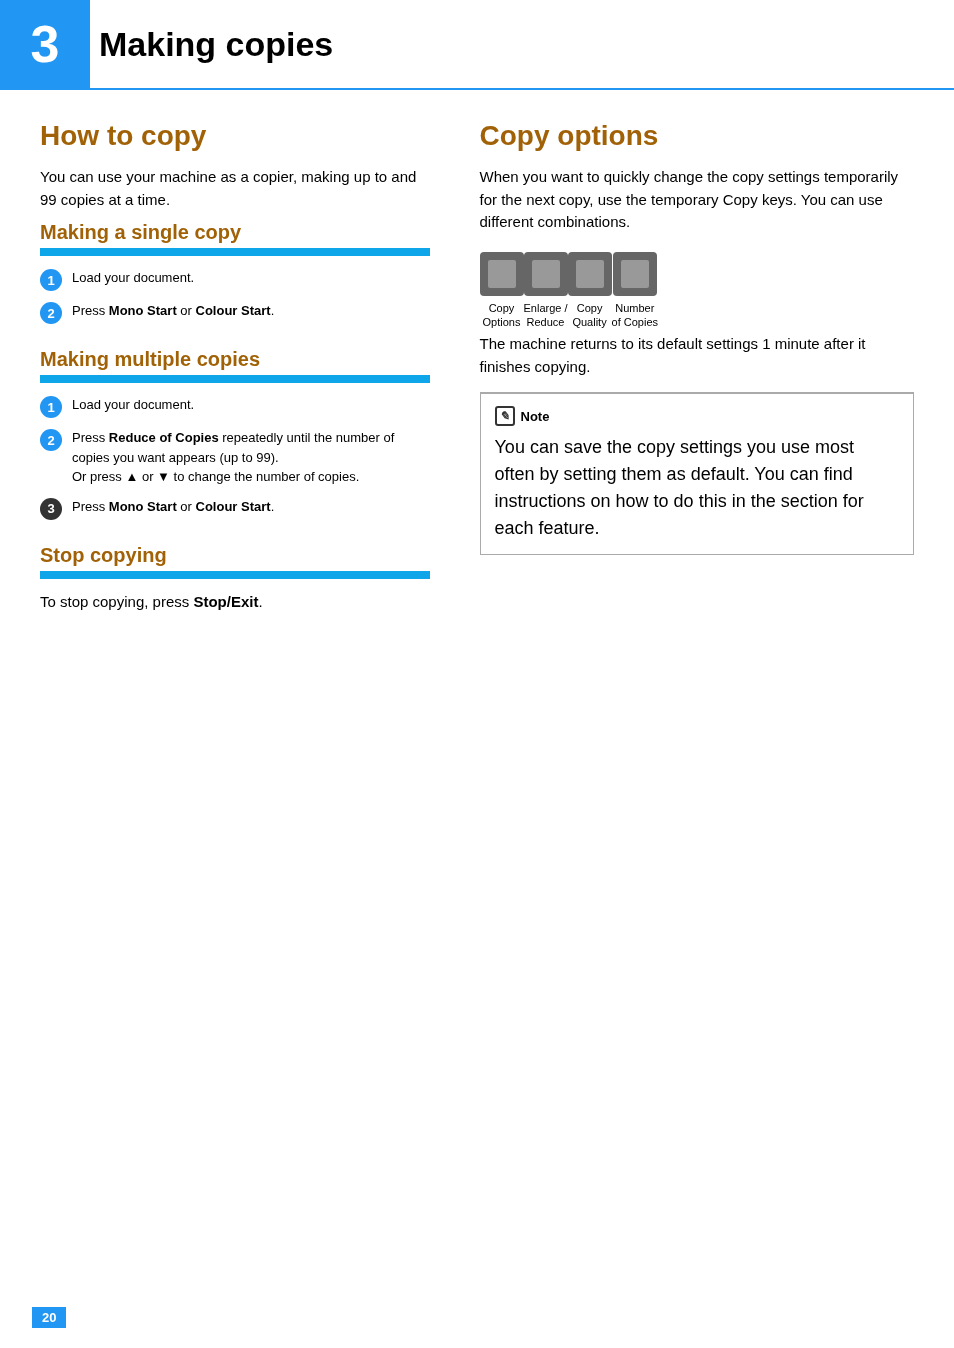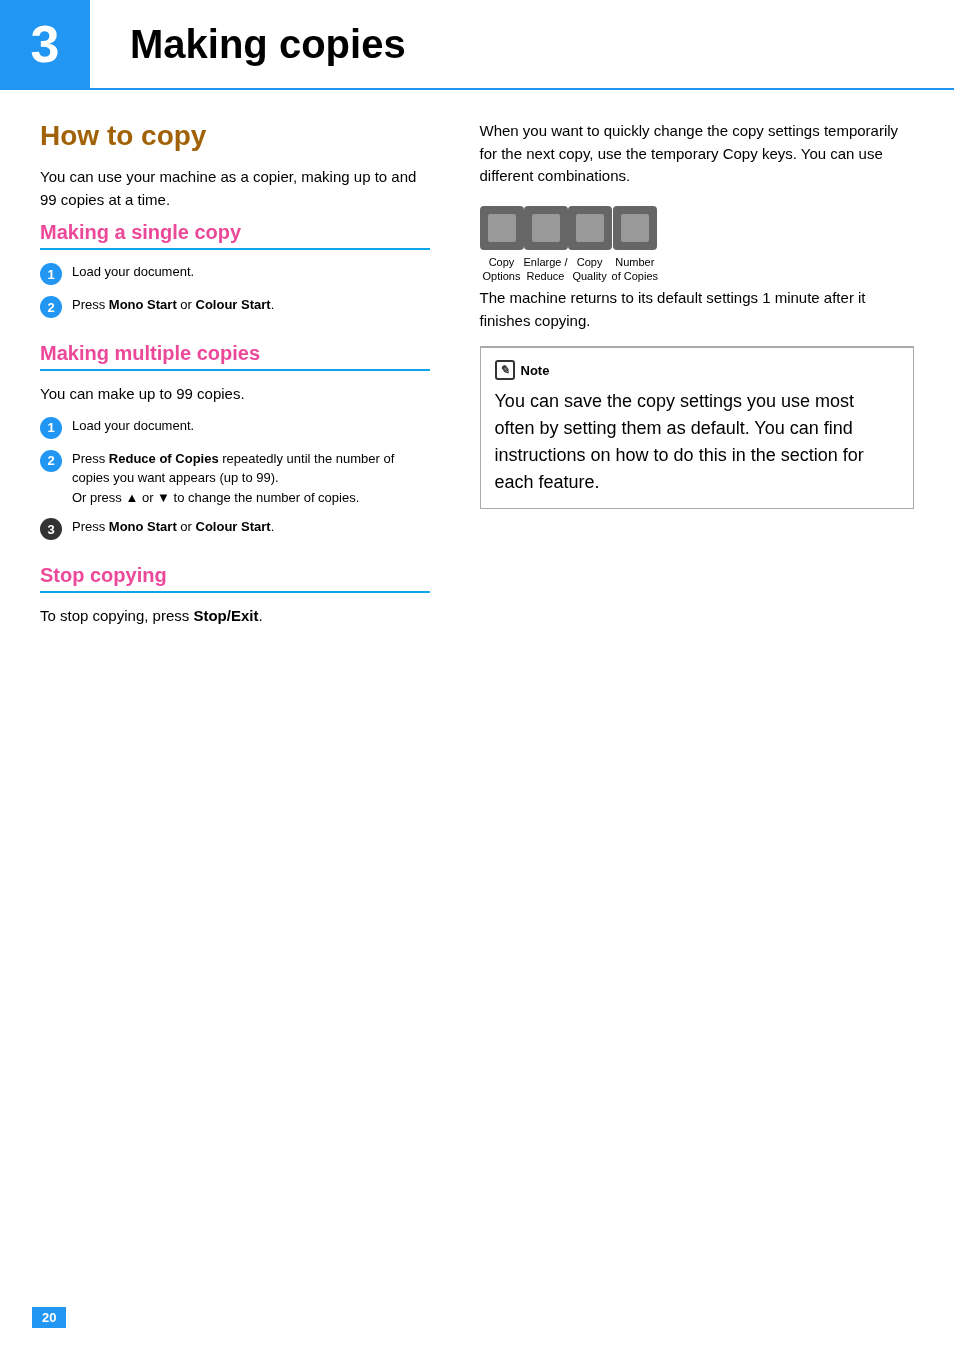--- a/index.html
+++ b/index.html
@@ -31,22 +31,22 @@
       justify-content: center;
       font-size: 52px;
       font-weight: bold;
       color: #fff;
       flex-shrink: 0;
     }
 
     .chapter-title {
       display: flex;
       align-items: center;
-      padding-left: 40px;
-      font-size: 40px;
+      padding-left: 9px;
+      font-size: 34px;
       font-weight: bold;
       color: #000;
     }
 
     
     .content-area {
       display: flex;
       gap: 0;
       padding: 0 40px 40px 40px;
     }
@@ -58,22 +58,22 @@
 
     .right-column {
       width: 52%;
       padding-left: 20px;
     }
 
     
     .section-title {
       font-size: 20px;
       font-weight: bold;
-      color: #ec4899;
-      border-bottom: 2px solid #0ea5e9;
+      color: #a16207;
+      border-bottom: 8px solid #0ea5e9;
       padding-bottom: 4px;
       margin-bottom: 12px;
     }
 
     .main-section-title {
       font-size: 28px;
       font-weight: bold;
       color: #a16207;
       margin-bottom: 14px;
     }
@@ -238,21 +238,20 @@
         <div class="step-text">Load your document.</div>
       </div>
       <div class="step">
         <div class="step-number blue">2</div>
         <div class="step-text">Press <strong>Mono Start</strong> or <strong>Colour Start</strong>.</div>
       </div>
     </div>
 
     <div class="subsection">
       <div class="section-title">Making multiple copies</div>
-      <p>You can make up to 99 copies.</p>
       <div class="step">
         <div class="step-number blue">1</div>
         <div class="step-text">Load your document.</div>
       </div>
       <div class="step">
         <div class="step-number blue">2</div>
         <div class="step-text">Press <strong>Reduce of Copies</strong> repeatedly until the number of copies you want appears (up to 99).<br>Or press ▲ or ▼ to change the number of copies.</div>
       </div>
       <div class="step">
         <div class="step-number dark">3</div>
@@ -262,20 +261,21 @@
 
     <div class="subsection">
       <div class="section-title">Stop copying</div>
       <p>To stop copying, press <strong>Stop/Exit</strong>.</p>
     </div>
 
   </div>
 
   <div class="right-column">
 
+    <div class="main-section-title">Copy options</div>
     <p>When you want to quickly change the copy settings temporarily for the next copy, use the temporary Copy keys. You can use different combinations.</p>
 
     <div class="copy-buttons-row">
       <div class="copy-button-item">
         <div class="copy-button-icon"></div>
         <div class="copy-button-label">Copy<br>Options</div>
       </div>
       <div class="copy-button-item">
         <div class="copy-button-icon"></div>
         <div class="copy-button-label">Enlarge /<br>Reduce</div>

